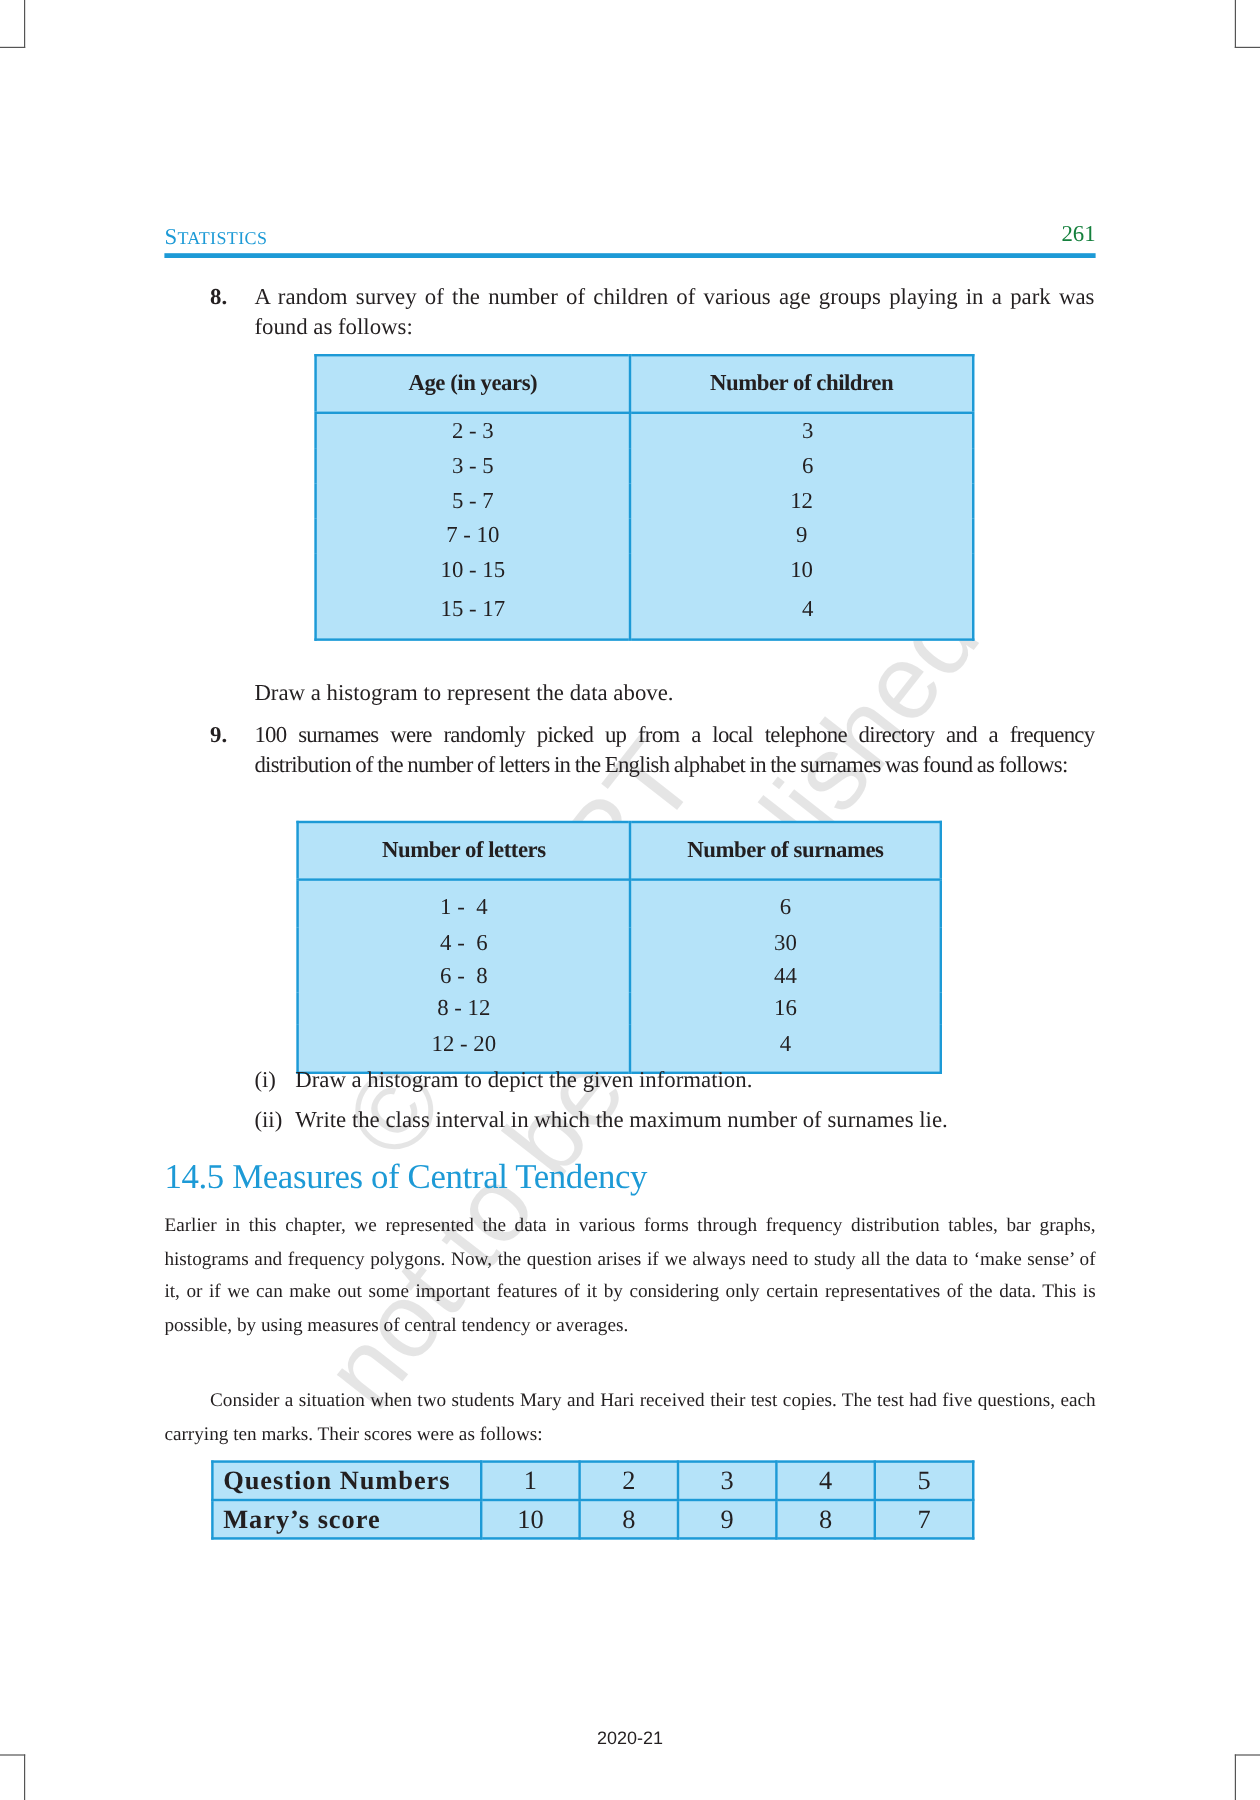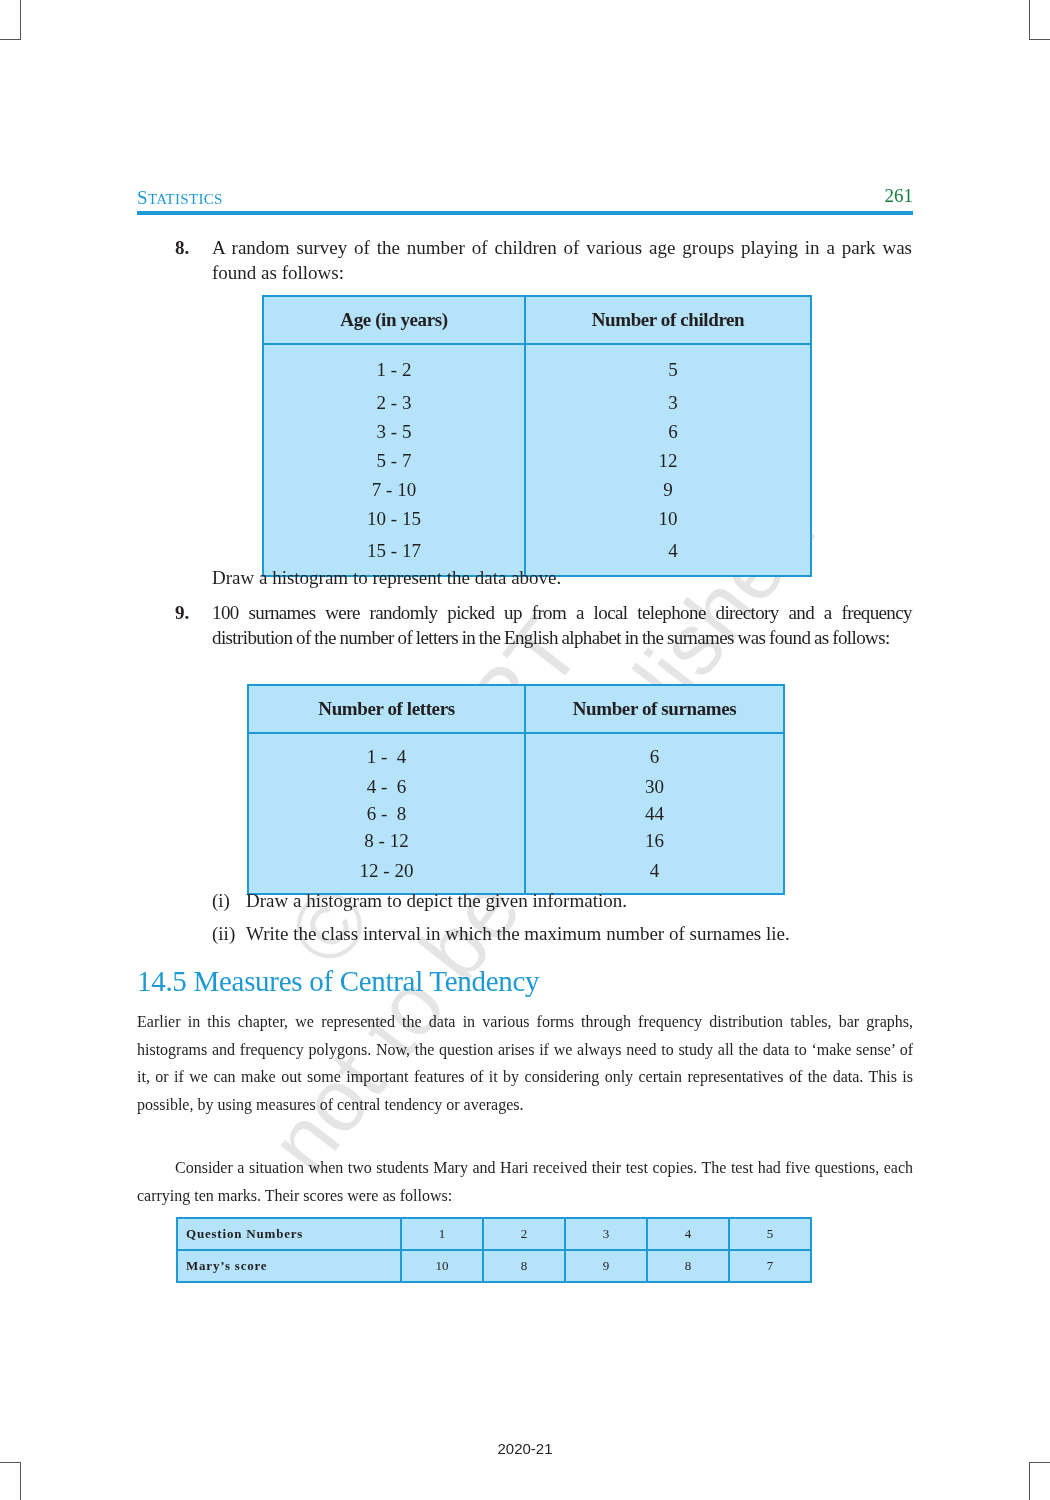--- a/index.html
+++ b/index.html
@@ -23,21 +23,21 @@
   table.data th { font-weight: bold; border-bottom: 2px solid #1d9ad6; height: 44px;
                   text-align: center; letter-spacing: -0.4px; }
   table.data td { text-align: center; padding: 0; }
   table.data .c1 { border-right: 2px solid #1d9ad6; }
   .sub { position: absolute; left: 212px; font-size: 19px; }
   .sub .roman { display: inline-block; width: 34px; }
   .section-heading { position: absolute; left: 137px; top: 965px; font-size: 29px; font-weight: normal; color: #1d9ad6; letter-spacing: -0.3px; }
   .para { position: absolute; left: 137px; width: 776px; font-size: 16px; line-height: 27.5px; text-align: justify; text-align-last: left; }
   .para .indent { display: inline-block; width: 38px; }
   table.scores { position: absolute; left: 176px; top: 1217px; border-collapse: collapse; background: #b5e3f9;
-                 border: 2px solid #1d9ad6; font-size: 13px; }
+                 border: 2px solid #1d9ad6; font-size: 22px; }
   table.scores td { border: 2px solid #1d9ad6; height: 30px; text-align: center; padding: 0; width: 80px; }
   table.scores td.lbl { text-align: left; font-weight: bold; width: 214px; padding-left: 8px; letter-spacing: 0.8px; }
   .footer { position: absolute; left: 0; width: 1050px; top: 1440px; text-align: center;
             font-family: "Liberation Sans", "DejaVu Sans", sans-serif; font-size: 15px; color: #231f20; }
 </style>
 </head>
 <body>
 
 <div class="crop" style="left:20px;top:0;width:1px;height:40px;"></div>
 <div class="crop" style="left:0;top:39px;width:21px;height:1px;"></div>
@@ -63,24 +63,20 @@
 </div>
 
 <table class="data" style="left:262px;top:295px;width:550px;">
   <thead>
     <tr>
       <th class="c1" style="width:258px;">Age (in years)</th>
       <th>Number of children</th>
     </tr>
   </thead>
   <tbody>
-    <tr>
-        <td class="c1" style="height:37px;padding-top:6px;">1 - 2</td>
-        <td style="padding-top:6px;padding-left:10px;">5</td>
-      </tr>
     <tr>
         <td class="c1" style="height:29px;">2 - 3</td>
         <td style="padding-left:10px;">3</td>
       </tr>
     <tr>
         <td class="c1" style="height:29px;">3 - 5</td>
         <td style="padding-left:10px;">6</td>
       </tr>
     <tr>
         <td class="c1" style="height:29px;margin-left:28px;">5 - 7</td>

